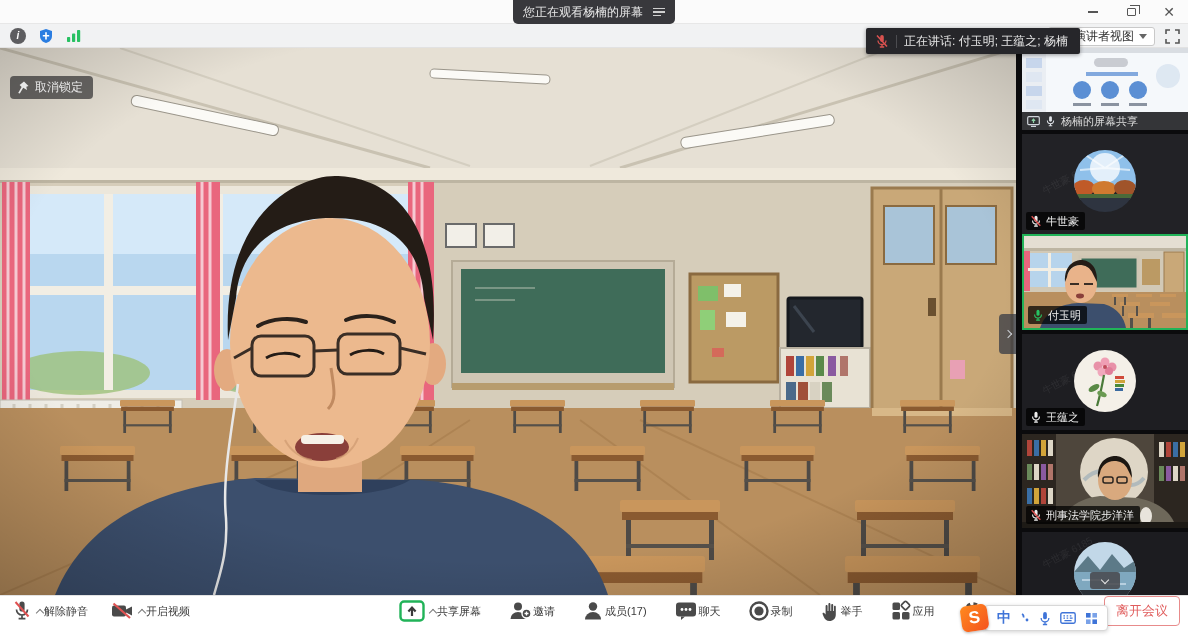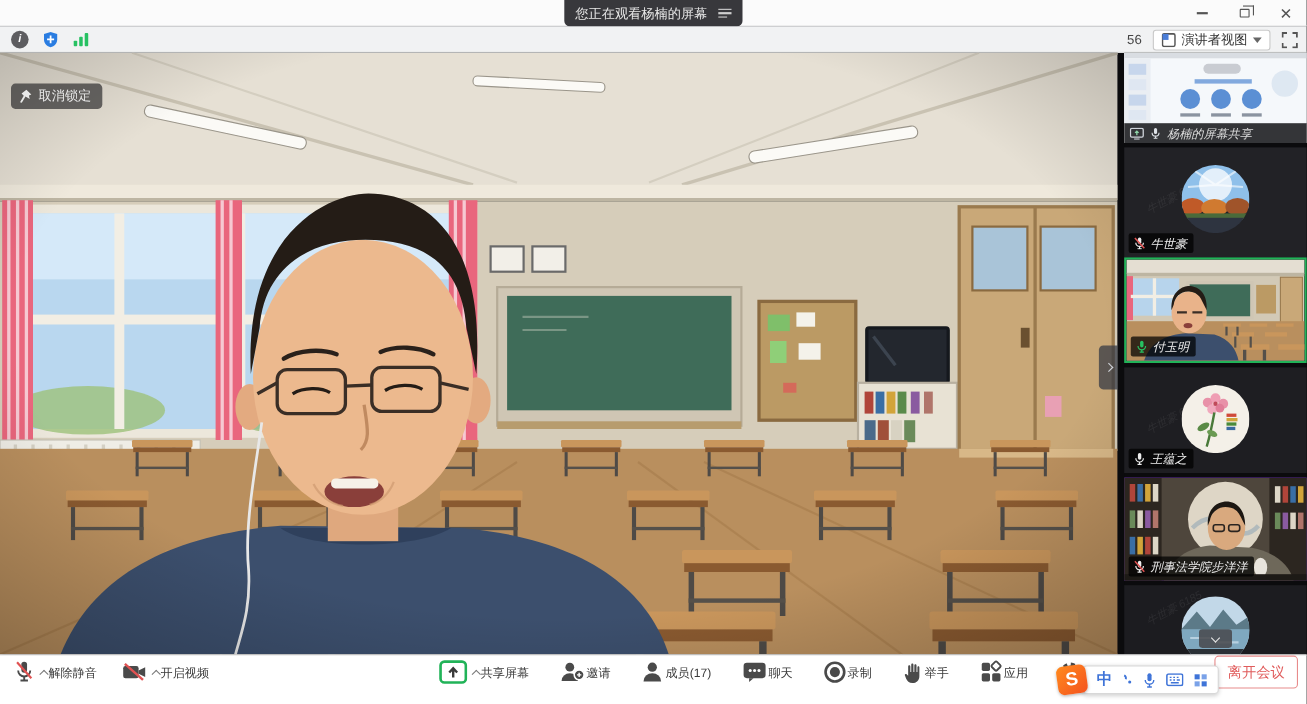--- a/index.html
+++ b/index.html
@@ -65,21 +65,21 @@
     align-items:center; justify-content:center; cursor:pointer; }
   .chv { display:inline-block; width:6px; height:6px; border-right:1.7px solid #cfd2d8;
     border-bottom:1.7px solid #cfd2d8; }
   .chv.right { transform:rotate(-45deg); }
   .chv.left  { transform:rotate(135deg); margin-left:3px; }
   .chv.up    { transform:rotate(-135deg); border-color:#7a7a7a; margin-top:3px; }
   .chv.down  { transform:rotate(45deg); border-color:#e6e6e6; margin-bottom:2px; }
 
   
   .sidebar { position:absolute; left:1022px; top:48px; width:166px; height:547px; background:#0b0b0d; }
-  .tile { position:absolute; left:0; width:166px; background:#222226; overflow:hidden; cursor:pointer;font-style:italic; }
+  .tile { position:absolute; left:0; width:166px; background:#222226; overflow:hidden; cursor:pointer; }
   .tile .wm { position:absolute; left:18px; top:38px; transform:rotate(-28deg);
     color:rgba(255,255,255,.07); font-size:10px; white-space:nowrap; pointer-events:none; }
   .t-share { top:0; height:82px; background:#f5f8fb; }
   .sharelabel { position:absolute; left:0; bottom:0; width:166px; height:18px;
     background:rgba(10,10,12,.82); display:flex; align-items:center; gap:5px;
     padding:0 5px; color:#ddd; font-size:11px; }
   .t2 { top:86px;  height:100px; }
   .t3 { top:186px; height:96px; border:2px solid #21b358; background:#1a1d22; }
   .t4 { top:286px; height:96px; background:#1e1e22;padding-left:20px; }
   .t5 { top:386px; height:94px; background:#4c1d95; }
@@ -173,20 +173,30 @@
         <span class="caret-down"></span>
       </span>
       <span style="display:flex;cursor:pointer;">
         <svg width="15" height="15" viewBox="0 0 15 15" fill="none" stroke="#555" stroke-width="1.6">
             <path d="M1 5V1h4M10 1h4v4M14 10v4h-4M5 14H1v-4"></path>
           </svg>
       </span>
     </div>
   </div>
 
+  <div class="toast">
+    <svg width="14" height="14" viewBox="0 0 14 14">
+        <rect x="5.2" y="1" width="3.6" height="7" rx="1.8" fill="#d9534f"></rect>
+        <path d="M3 6.5a4 4 0 0 0 8 0" stroke="#d9534f" stroke-width="1.3" fill="none"></path>
+        <path d="M7 10.5V13M4.8 13h4.4" stroke="#d9534f" stroke-width="1.3"></path>
+        <path d="M2 1.5l10 11" stroke="#e05252" stroke-width="1.5"></path>
+      </svg>
+    <span class="toast-div"></span>
+    <span class="toast-text">正在讲话: 付玉明; 王蕴之; 杨楠</span>
+  </div>
 
   <div class="stage">
     <svg class="scene" width="1016" height="547" viewBox="0 0 1016 547">
       <defs>
         <g id="dsk">
           <rect x="0" y="0" width="100" height="12" rx="2" fill="#c9965c"></rect>
           <rect x="2" y="12" width="96" height="8" fill="#8a5a30"></rect>
           <rect x="6" y="20" width="5" height="40" fill="#4e4a46"></rect>
           <rect x="89" y="20" width="5" height="40" fill="#4e4a46"></rect>
           <rect x="6" y="44" width="88" height="4" fill="#55504a"></rect>

